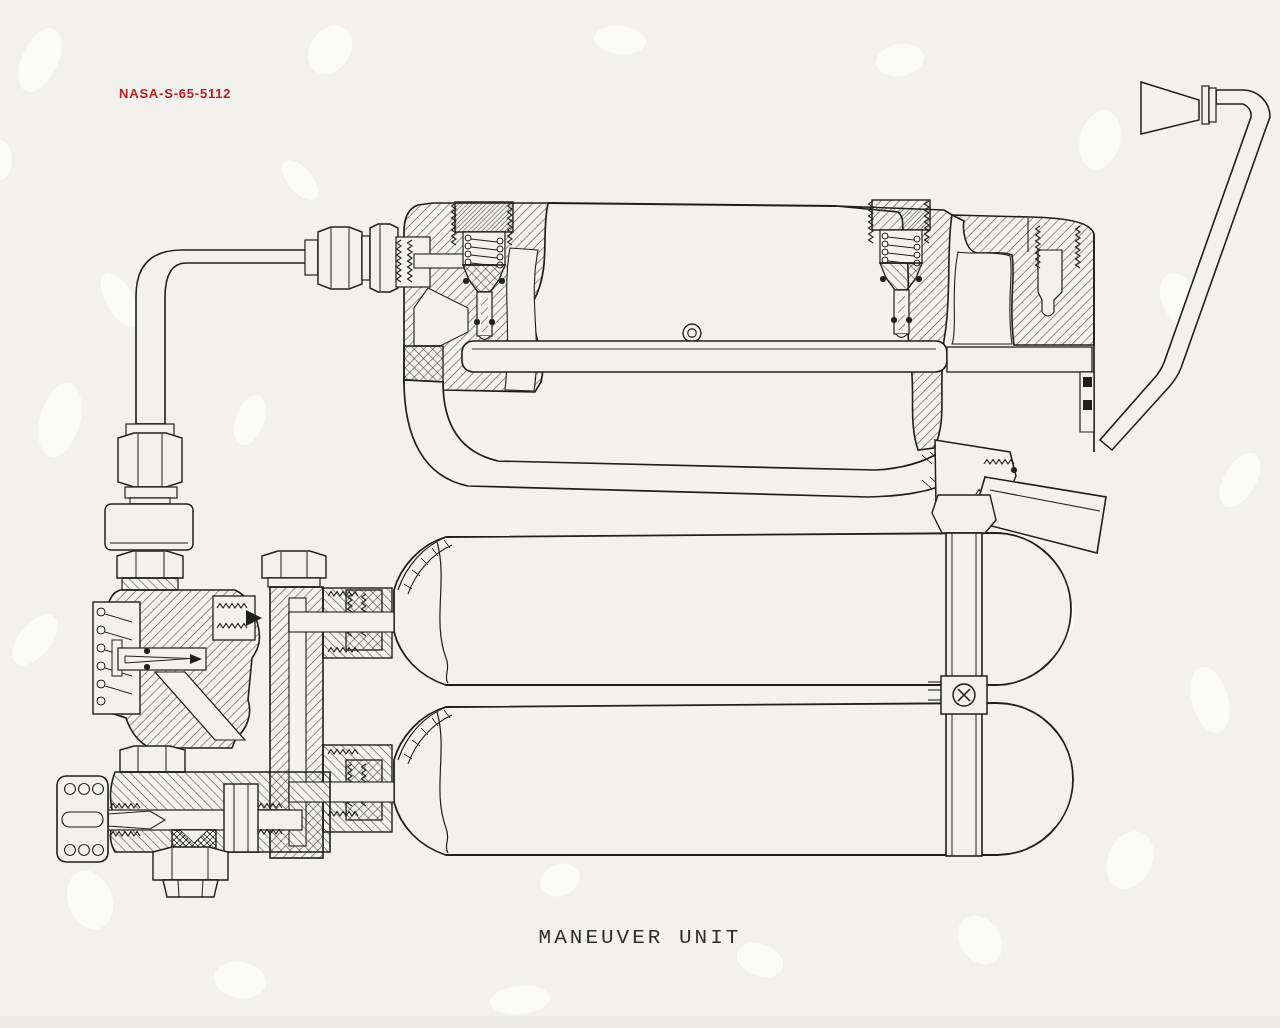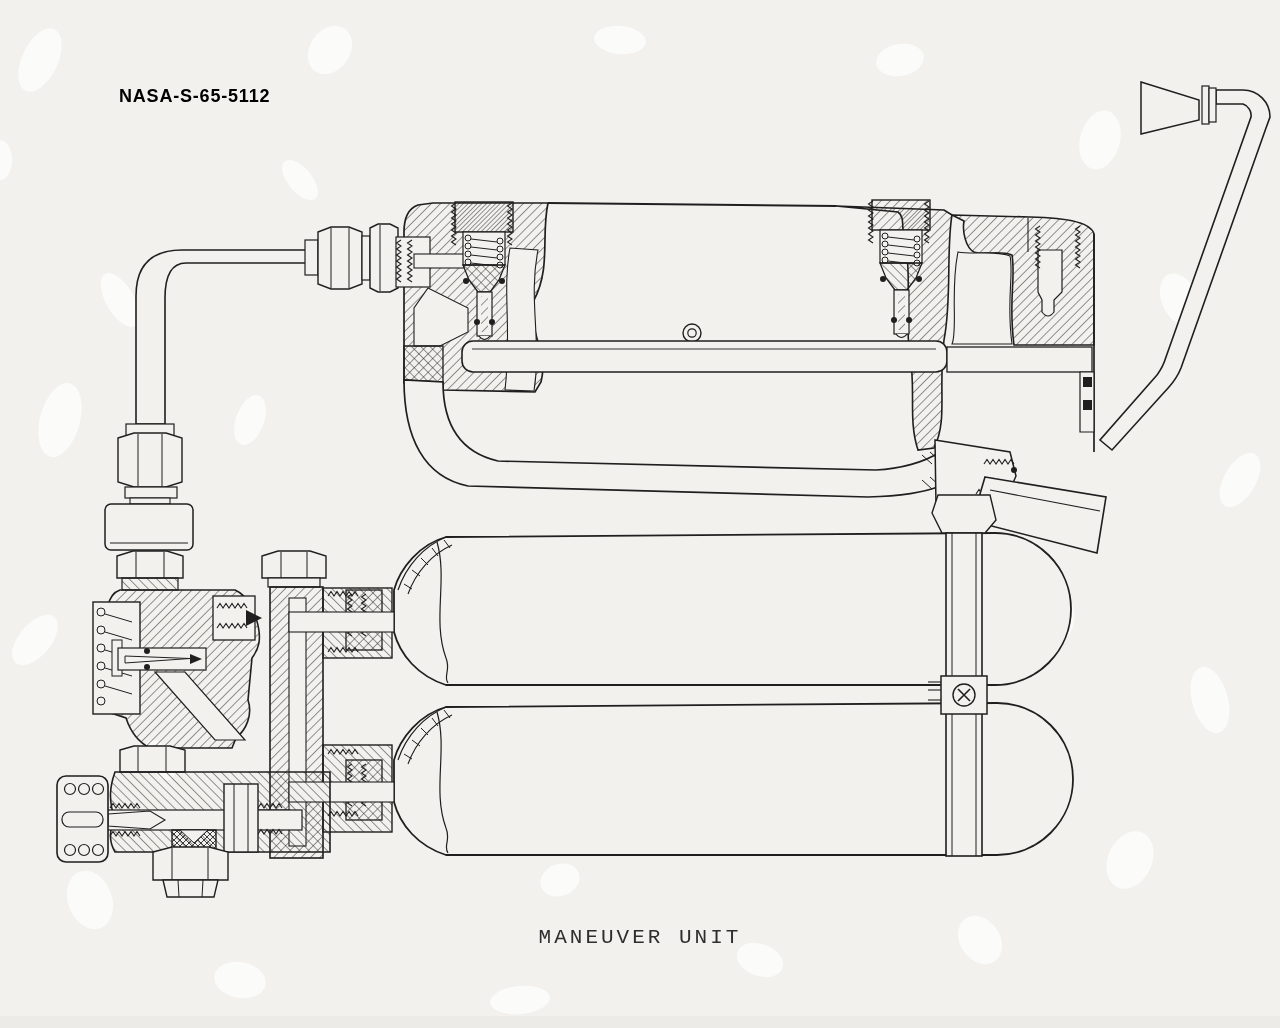--- a/index.html
+++ b/index.html
@@ -11,22 +11,22 @@
     width:1280px;height:1028px;overflow:hidden;
     background:var(--paper);
     font-family:"Liberation Sans",sans-serif;
     position:relative;
   }
   .page{position:absolute;inset:0;width:1280px;height:1028px;}
   svg.drawing{position:absolute;left:0;top:0;width:1280px;height:1028px;display:block;}
   .id-label{
     position:absolute;left:119px;top:86px;
     font-family:"Liberation Sans",sans-serif;
-    font-weight:700;font-size:18px;letter-spacing:0.8px;
-    color:#000000;
+    font-weight:700;font-size:13px;letter-spacing:0.8px;
+    color:#b91c1c;
   }
   .caption{
     position:absolute;left:0;top:926px;width:1280px;
     text-align:center;
     font-family:"Liberation Mono","DejaVu Sans Mono",monospace;
     font-size:21px;letter-spacing:3px;color:#2e2e2e;
   }
 </style>
 </head>
 <body>

